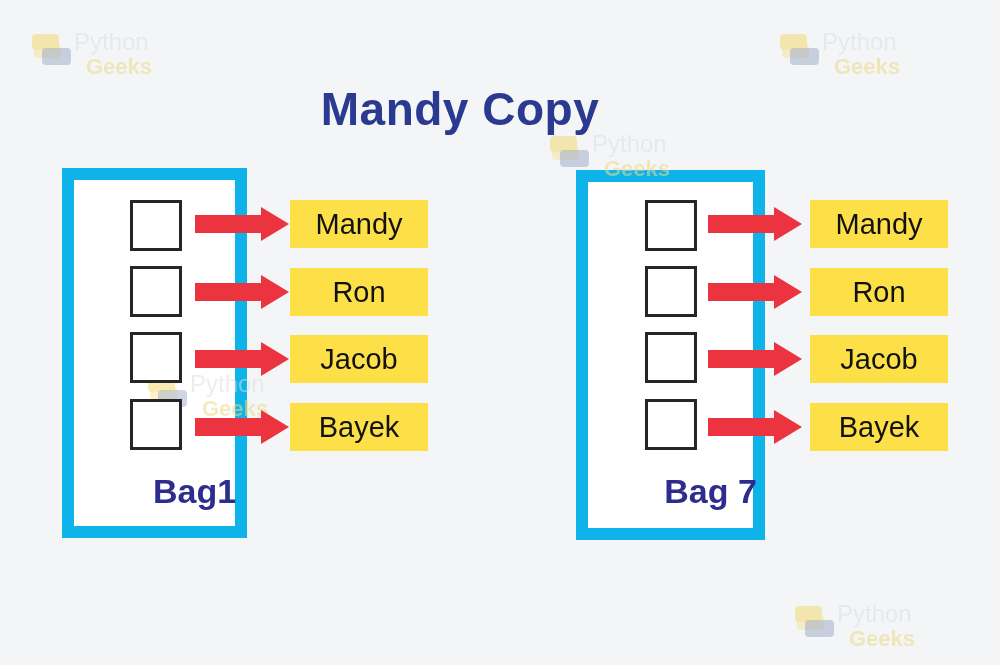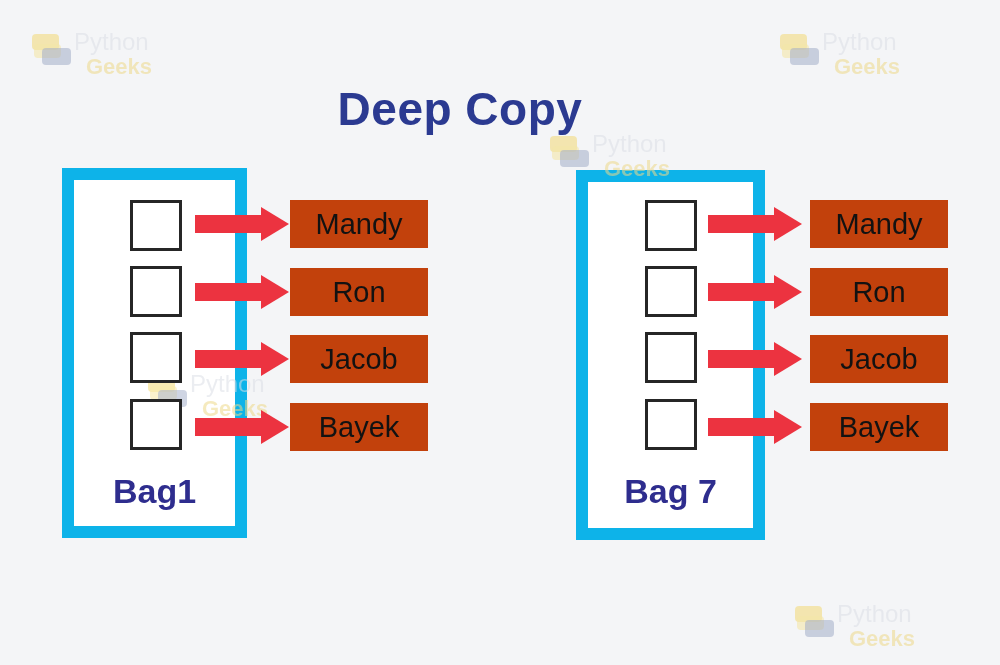--- a/index.html
+++ b/index.html
@@ -18,33 +18,33 @@
     border:12px solid #0db3e9;background:#ffffff;z-index:1;
   }
   .bag1{left:62px;top:168px;}
   .bag2{left:576px;top:170px;width:189px;}
   .slot{
     position:absolute;width:52px;height:51px;box-sizing:border-box;
     border:3px solid #262626;background:#ffffff;z-index:3;
   }
   .bag-label{
     position:absolute;width:185px;text-align:center;
-    font-size:34px;font-weight:bold;color:#2e2d8e;z-index:3;
+    font-size:34px;font-weight:bold;color:#2e2d8e;z-index:3;margin-left:40px;
   }
   .arrow{position:absolute;width:94px;height:34px;z-index:4;}
   .arrow .shaft{
     position:absolute;left:0;right:24px;top:8px;height:18px;background:#ec3340;
   }
   .arrow .head{
     position:absolute;right:0;top:0;width:0;height:0;
     border-top:17px solid transparent;border-bottom:17px solid transparent;
     border-left:28px solid #ec3340;
   }
   .tag{
-    position:absolute;width:138px;height:48px;background:#c2410c;z-index:4;
+    position:absolute;width:138px;height:48px;background:#fde047;z-index:4;
     display:flex;align-items:center;justify-content:center;
     font-size:29px;color:#121212;
   }
   
   .wm{position:absolute;z-index:2;opacity:0.55;display:flex;align-items:flex-start;}
   .wm-logo{position:relative;width:38px;height:42px;flex:0 0 38px;}
   .wm-book{position:absolute;border-radius:4px;}
   .wm-book-yellow{left:0;top:4px;width:27px;height:16px;background:rgba(240,207,74,0.75);}
   .wm-book-yellow2{left:2px;top:14px;width:27px;height:14px;background:rgba(244,216,104,0.6);}
   .wm-book-blue{left:10px;top:18px;width:29px;height:17px;background:rgba(96,115,163,0.55);}
@@ -106,21 +106,21 @@
       <span class="wm-book wm-book-yellow"></span>
         <span class="wm-book wm-book-yellow2"></span>
         <span class="wm-book wm-book-blue"></span>
     </span>
     <span class="wm-text">
       <div class="wm-line1">Python</div>
       <div class="wm-line2">Geeks</div>
     </span>
   </div>
 
-  <div class="title">Deep Copy</div>
+  <div class="title">Mandy Copy</div>
 
   <div class="bag bag1"></div>
   <div class="slot" style="left:130px;top:200px;"></div>
   <div class="slot" style="left:130px;top:266px;"></div>
   <div class="slot" style="left:130px;top:332px;"></div>
   <div class="slot" style="left:130px;top:399px;"></div>
   <div class="bag-label" style="left:62px;top:472px;">Bag1</div>
 
   <div class="arrow" style="left:195px;top:207px;">
       <span class="shaft"></span>

